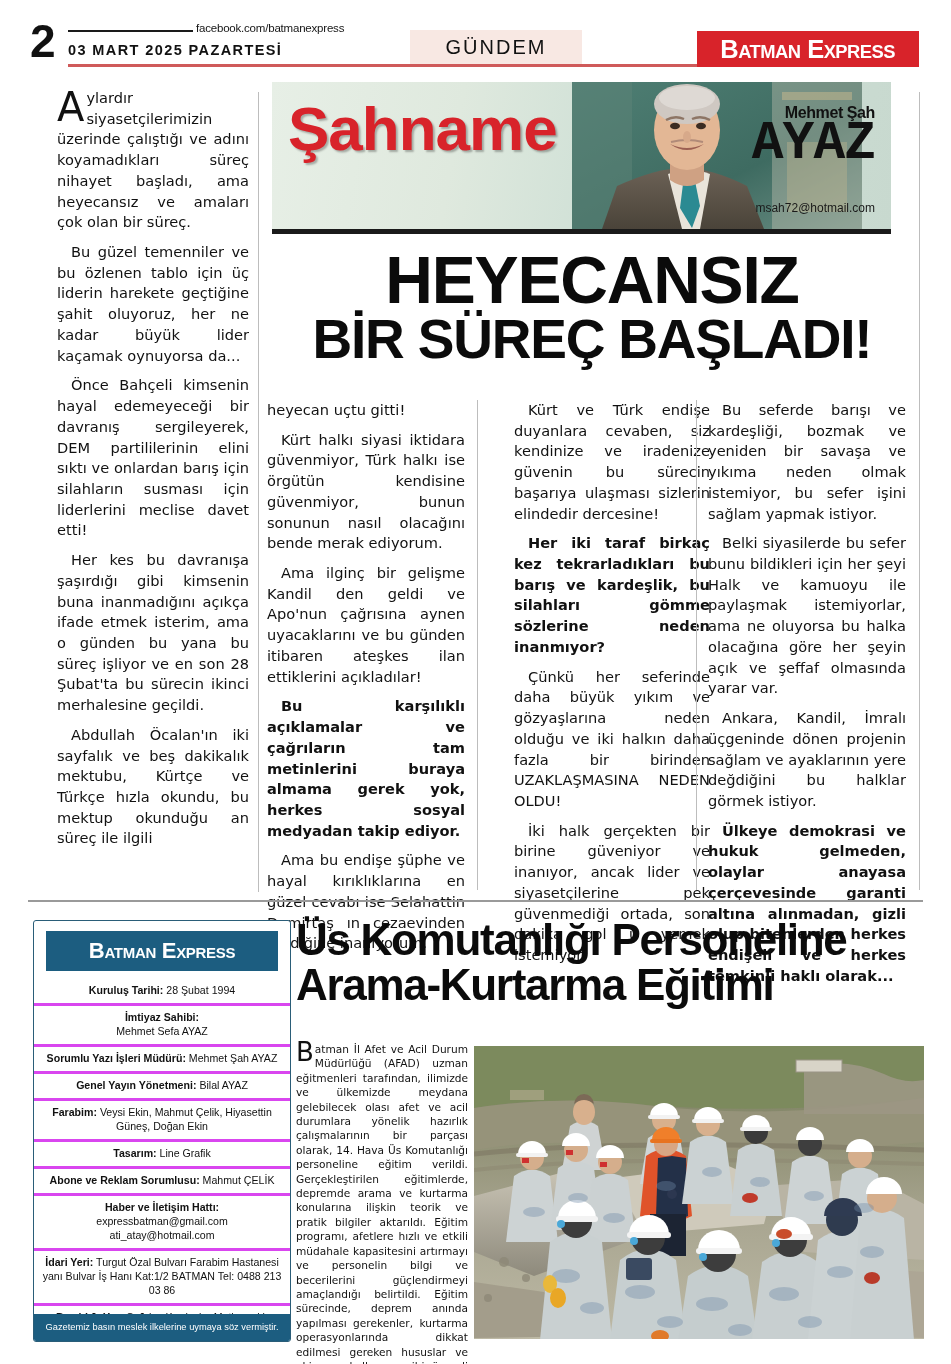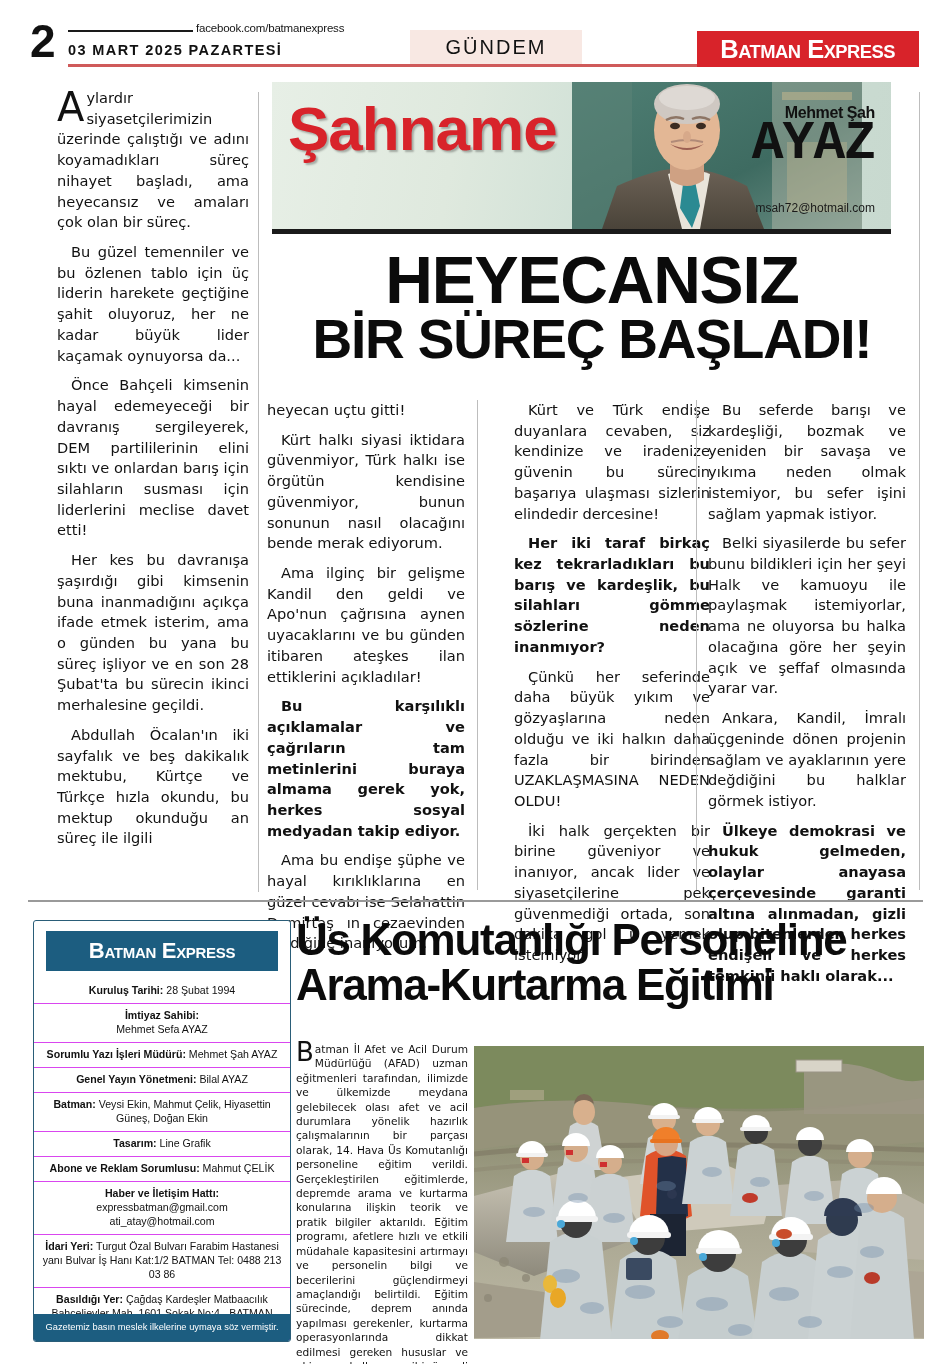--- a/index.html
+++ b/index.html
@@ -128,21 +128,21 @@
   }
   .imprint-logo {
     margin: 10px 12px 8px 12px; height:40px; background:#1c5d80;
     display:flex; align-items:center; justify-content:center;
   }
   .imprint-logo span {
     color:#fff; font-weight:700; font-size:22px; font-variant: small-caps;
     letter-spacing:-0.3px; font-family:"Liberation Sans", sans-serif; white-space:nowrap;
   }
   .imp-row {
-    padding: 5px 8px; border-top:1px solid #d946ef;
+    padding: 5px 8px; border-top:3px solid #d946ef;
     font-size:10.6px; line-height:1.32; text-align:center; color:#111;
     font-family:"Liberation Sans", sans-serif;
   }
   .imp-row:first-of-type { border-top:none; }
   .imp-row b { font-weight:700; }
   .imp-note {
     position:absolute; left:0; bottom:0; width:100%;
     background:#1c5d80; color:#fff; font-size:9.3px; line-height:1.35;
     text-align:center; padding:7px 8px; font-family:"Liberation Sans", sans-serif;
   }
@@ -277,21 +277,21 @@
 
   <div class="imprint">
     <div class="imprint-logo">
       <span>Batman Express</span>
     </div>
     <div id="imprint-rows">
         <div class="imp-row"><b>Kuruluş Tarihi:</b><span> 28 Şubat 1994</span></div>
         <div class="imp-row"><b>İmtiyaz Sahibi:</b><br><span>Mehmet Sefa AYAZ</span></div>
         <div class="imp-row"><b>Sorumlu Yazı İşleri Müdürü:</b><span> Mehmet Şah AYAZ</span></div>
         <div class="imp-row"><b>Genel Yayın Yönetmeni:</b><span> Bilal AYAZ</span></div>
-        <div class="imp-row"><b>Batman:</b><span> Veysi Ekin, Mahmut Çelik, Hiyasettin Güneş, Doğan Ekin</span></div>
+        <div class="imp-row"><b>Farabim:</b><span> Veysi Ekin, Mahmut Çelik, Hiyasettin Güneş, Doğan Ekin</span></div>
         <div class="imp-row"><b>Tasarım:</b><span> Line Grafik</span></div>
         <div class="imp-row"><b>Abone ve Reklam Sorumlusu:</b><span> Mahmut ÇELİK</span></div>
         <div class="imp-row"><b>Haber ve İletişim Hattı:</b><br><span>expressbatman@gmail.com</span><br><span>ati_atay@hotmail.com</span></div>
         <div class="imp-row"><b>İdari Yeri:</b><span> Turgut Özal Bulvarı Farabim Hastanesi yanı Bulvar İş Hanı Kat:1/2 BATMAN Tel: 0488 213 03 86</span></div>
         <div class="imp-row"><b>Basıldığı Yer:</b><span> Çağdaş Kardeşler Matbaacılık Bahçelievler Mah. 1601 Sokak No:4  -  BATMAN TLF: 0488 212 28 33</span></div>
         <div class="imp-row"></div>
       </div>
     <div class="imp-note">
       <div>Gazetemiz basın meslek ilkelerine uymaya söz vermiştir.</div>
     </div>

